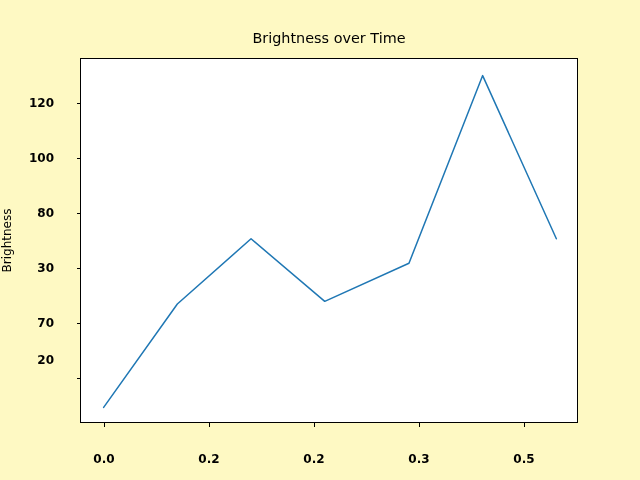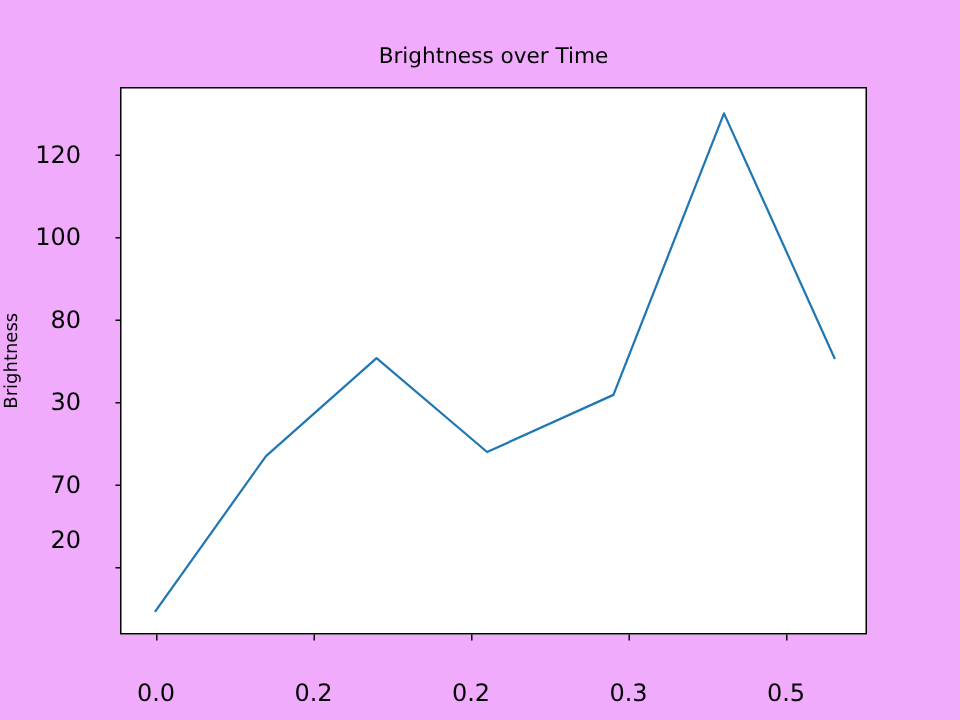--- a/index.html
+++ b/index.html
@@ -11,21 +11,21 @@
     width: 640px;
     height: 480px;
     font-family: "DejaVu Sans", sans-serif;
     color: #000000;
     overflow: hidden;
   }
   #figure {
     position: relative;
     width: 640px;
     height: 480px;
-    background: #f0abfc;
+    background: #fef9c3;
   }
   #chart-title {
     position: absolute;
     left: 80px;
     top: 30px;
     width: 498px;
     text-align: center;
     font-size: 14.4px;
     color: #000000;
     white-space: nowrap;
@@ -43,23 +43,24 @@
   #plot-svg {
     position: absolute;
     left: 0;
     top: 0;
     width: 498px;
     height: 365px;
     display: block;
   }
   .tick-label {
     position: absolute;
-    font-size: 16px;
+    font-size: 12px;
     color: #000000;
     white-space: nowrap;
+    font-weight: bold;
   }
   .xtick-label {
     transform: translateX(-50%);
     top: 452px;
   }
   .ytick-label {
     transform: translateY(-50%);
     text-align: right;
     right: 586px;
   }

